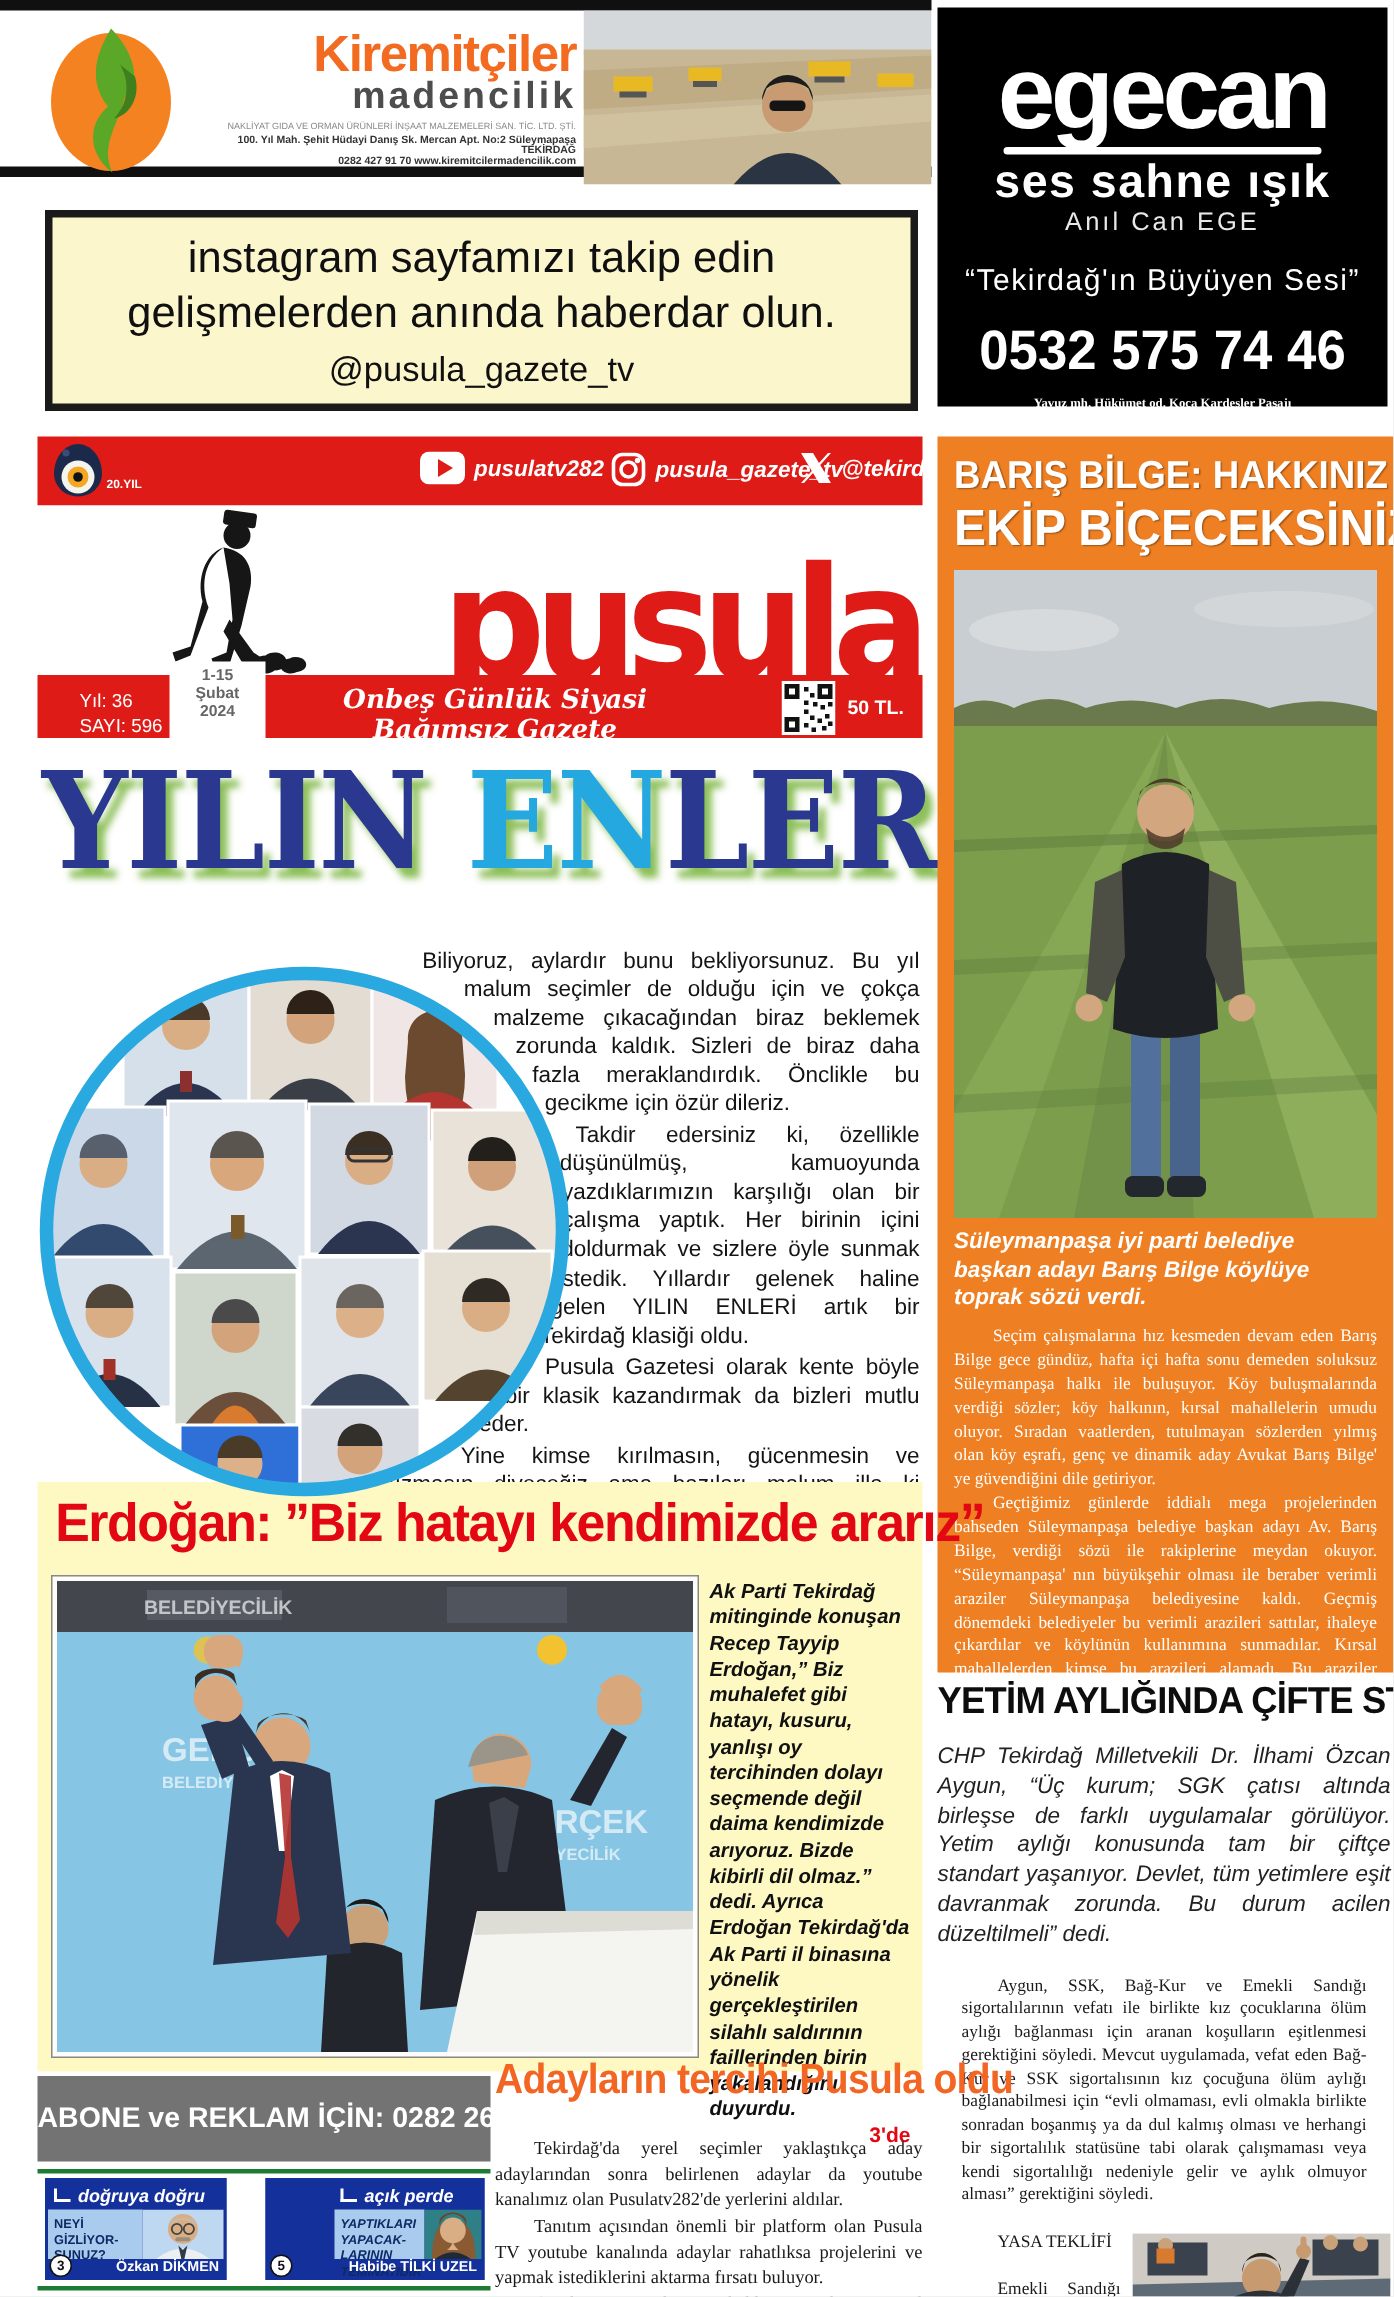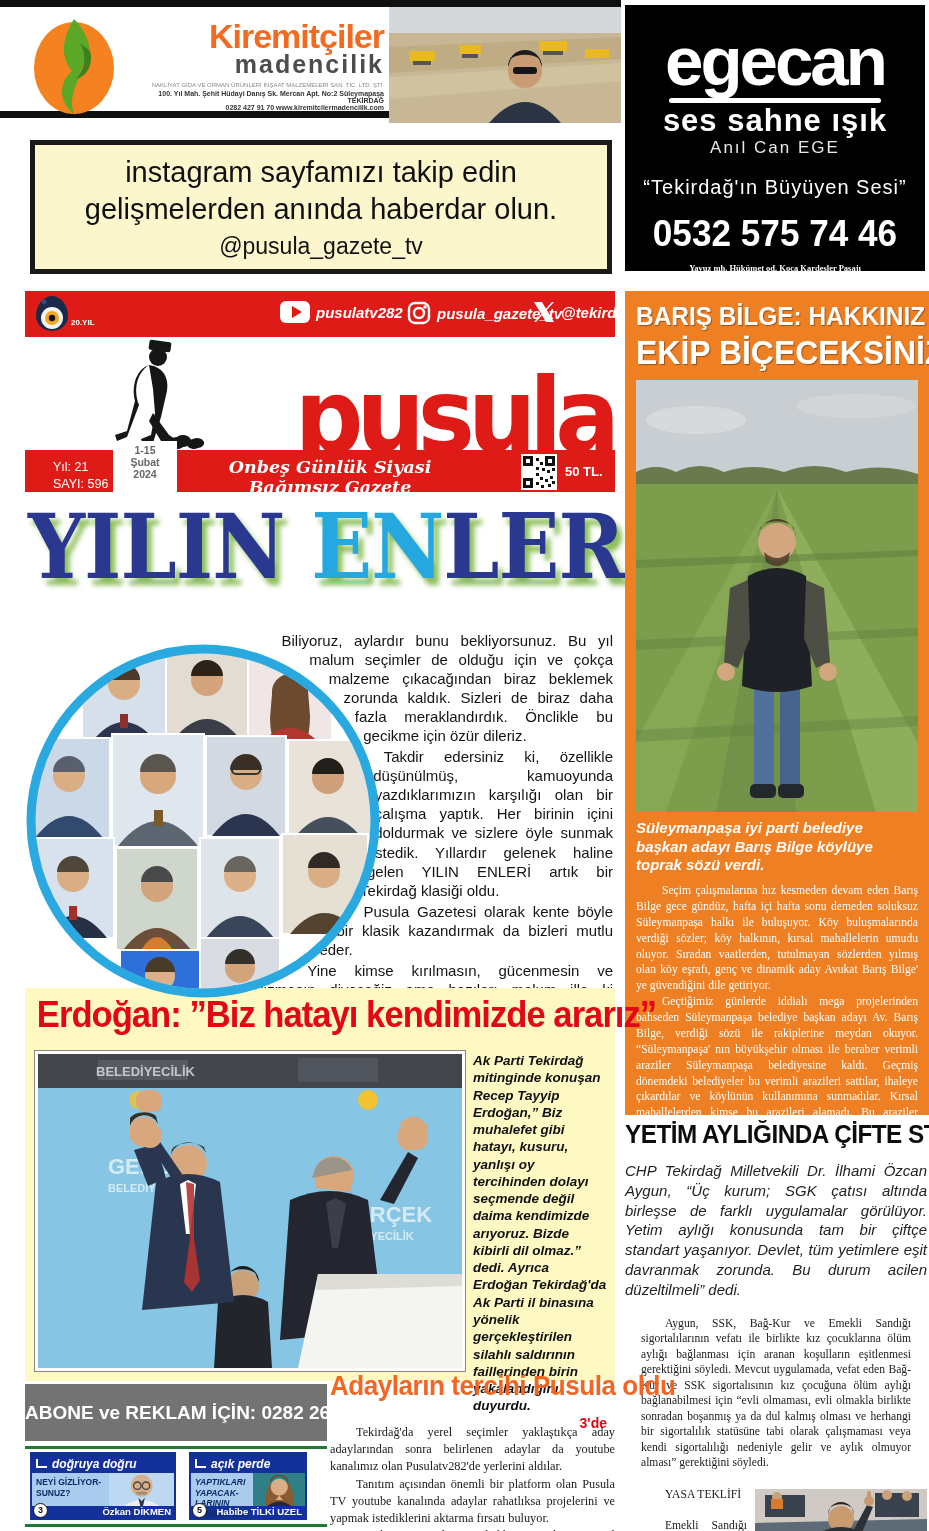--- a/index.html
+++ b/index.html
@@ -98,21 +98,21 @@
     text-align:justify;margin-top:14px;}
   .yt-body p{margin:16px;text-indent:24px;}
   #parl-photo{float:right;width:172px;height:100px;margin:2px 0 3px 8px;}
 
   
   #abone{left:25px;top:1384px;width:302px;height:57px;background:#737373;color:#fff;text-align:center;
     font-size:19px;font-weight:900;line-height:57px;transform-origin:left;white-space:nowrap;}
   .green-rule{left:25px;width:302px;height:3px;background:#1E7B33;}
   .colcard{position:absolute;top:1452px;height:68px;background:#14309A;border:2px solid #14309A;
     box-sizing:border-box;}
-  #card-0{left:30px;width:146px;} #card-1{left:189px;width:118px;}
+  #card-0{left:30px;width:121px;} #card-1{left:177px;width:146px;padding-left:44px;}
   .cc-header{height:19px;color:#fff;font-size:12px;font-style:italic;font-weight:700;
     display:flex;align-items:center;gap:5px;padding-left:4px;}
   .cc-corner{width:9px;height:7px;border-left:2px solid #fff;border-bottom:2px solid #fff;display:inline-block;}
   .cc-main{display:flex;height:33px;}
   .cc-title{flex:1;background:#A9CBEE;color:#0E2A66;font-size:8.5px;font-weight:800;
     padding:4px 2px 0 4px;line-height:1.25;}
   .cc-title.it{font-style:italic;}
   .cc-photo{width:46%;height:33px;}
   .cc-namebar{height:12px;background:#14309A;color:#fff;font-size:9.5px;font-weight:700;
     text-align:right;padding-right:3px;line-height:12px;}
@@ -227,21 +227,21 @@
           <path d="M96 74 L112 96 L124 104 L118 110 L104 102 L92 82Z"></path>
           <path d="M120 98 a8 6 0 1 0 6 10 a8 6 0 1 0 -6 -10Z"></path>
           <path d="M136 100 a7 5 0 1 0 5 9 a7 5 0 1 0 -5 -9Z"></path>
         </g>
       </svg>
       <div id="pusula-logo">pusula</div>
       <div id="tagline">Sadece Kuzeyi Göstermez</div>
     </div>
     <div class="mh-bar-bottom"></div>
     <div class="mh-issue">
-      <div>Yıl: 21</div>
+      <div>Yıl: 36</div>
       <div>SAYI: 596</div>
     </div>
     <div class="mh-date">
       <div>1-15</div>
       <div>Şubat</div>
       <div>2024</div>
     </div>
     <div class="mh-subtitle">Onbeş Günlük Siyasi Bağımsız Gazete</div>
     <svg class="mh-qr" width="36" height="36" viewBox="0 0 36 36">
       <rect width="36" height="36" fill="#fff"></rect>

